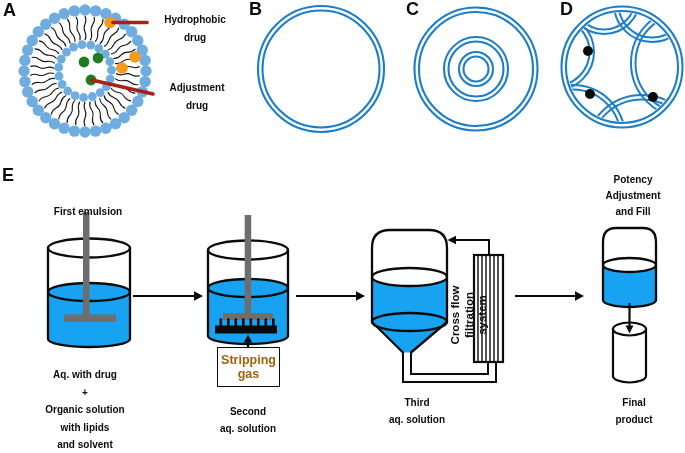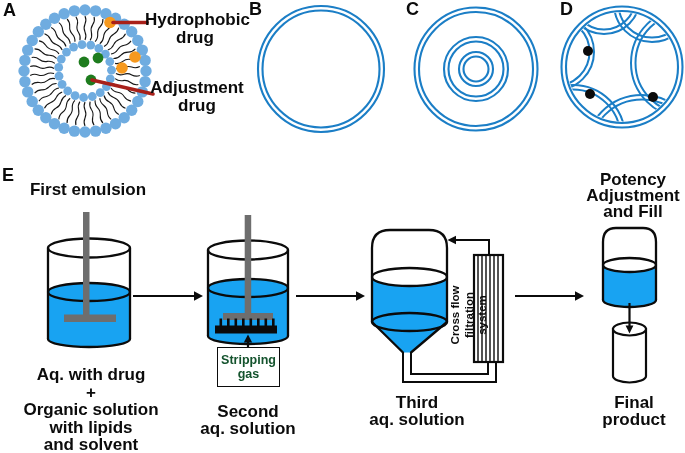--- a/index.html
+++ b/index.html
@@ -1,31 +1,31 @@
 <!DOCTYPE html>
 <html style="--liquid-blue: #18A3F2; --membrane-blue: #1B7EC6; --lipid-head-blue: #6FACE0; --drug-orange: #F6991E; --drug-green: #1E7C1E; --pointer-red: #A8201A; --stirrer-gray: #6E6E6E; --ink: #0B0B0B;"><head>
 <meta charset="utf-8">
 <style>
   html,body{margin:0;padding:0;background:#fff}
   .fig{position:relative;width:685px;height:453px;background:#fff;
        font-family:"Liberation Sans",sans-serif;overflow:hidden}
   .fig svg{position:absolute;left:0;top:0}
 
   
-  .t{position:absolute;font-weight:700;color:#0b0b0b;font-size:17px;line-height:15px;
+  .t{position:absolute;font-weight:700;color:#0b0b0b;font-size:10px;line-height:15px;
      white-space:pre-line;text-align:center}
   .pl{font-size:18px;line-height:19px;text-align:left}
   .lp{line-height:17.5px}
   .cap{line-height:16.5px}
   .cap1{line-height:17.5px}
   .t4{line-height:16px}
   .gasbox{position:absolute;left:217px;top:347px;width:61px;height:38px;
           border:1.7px solid #0b0b0b;background:#fff;display:flex;align-items:center;
           justify-content:center;font-weight:700;font-size:12.5px;line-height:14px;
-          text-align:center;white-space:pre-line;color:#14532d}
+          text-align:center;white-space:pre-line;color:#a16207}
   .vlabel{position:absolute;left:419px;top:301px;width:88px;height:28px;
           transform:rotate(-90deg);transform-origin:center;font-size:11.5px;
           line-height:13.5px}
 
   
   .mem{fill:none;stroke:var(--membrane-blue);stroke-width:2.1}
   .memD{fill:none;stroke:var(--membrane-blue);stroke-width:2}
   .liq{fill:var(--liquid-blue);stroke:none}
   .out{fill:none;stroke:var(--ink);stroke-width:2.3;stroke-linecap:round}
   .thin{fill:none;stroke:var(--ink);stroke-width:2}
@@ -277,26 +277,26 @@
   <div class="t pl" style="left:249px;top:0px">B</div>
   <div class="t pl" style="left:406px;top:0px">C</div>
   <div class="t pl" style="left:560px;top:0px">D</div>
   <div class="t pl" style="left:2px;top:166px">E</div>
 
   <div class="t lp" style="left:145px;top:11px;width:100px">Hydrophobic
 drug</div>
   <div class="t lp" style="left:147px;top:79px;width:100px">Adjustment
 drug</div>
 
-  <div class="t" style="left:18px;top:182px;width:140px">First emulsion</div>
+  <div class="t" style="left:18px;top:204px;width:140px">First emulsion</div>
   <div class="t t4" style="left:563px;top:172px;width:140px">Potency
 Adjustment
 and Fill</div>
 
-  <div class="t cap1" style="left:21px;top:366px;width:140px">Aq. with drug
+  <div class="t cap1" style="left:15px;top:366px;width:140px">Aq. with drug
 +
 Organic solution
 with lipids
 and solvent</div>
   <div class="t cap" style="left:178px;top:404px;width:140px">Second
 aq. solution</div>
   <div class="t cap" style="left:347px;top:395px;width:140px">Third
 aq. solution</div>
   <div class="t cap" style="left:564px;top:395px;width:140px">Final
 product</div>

